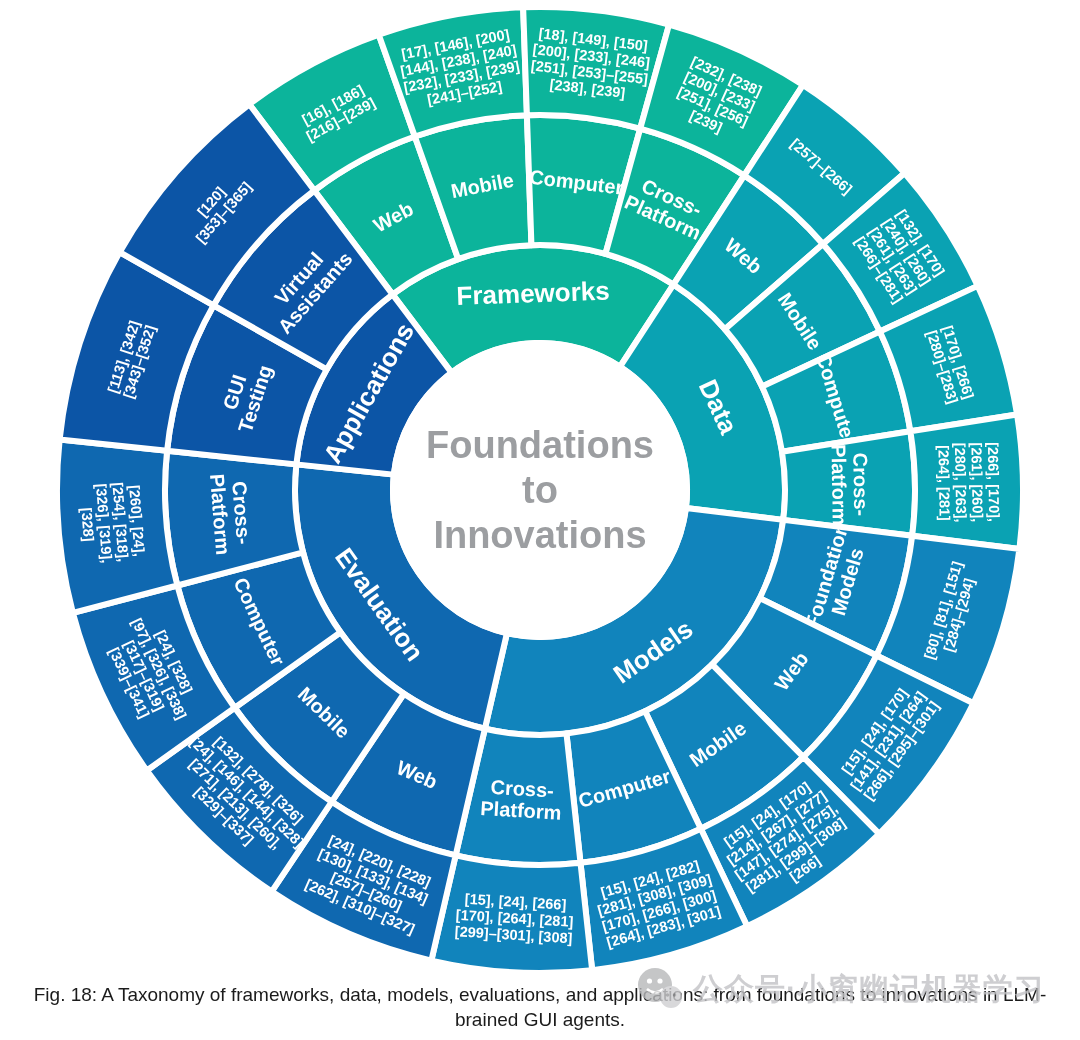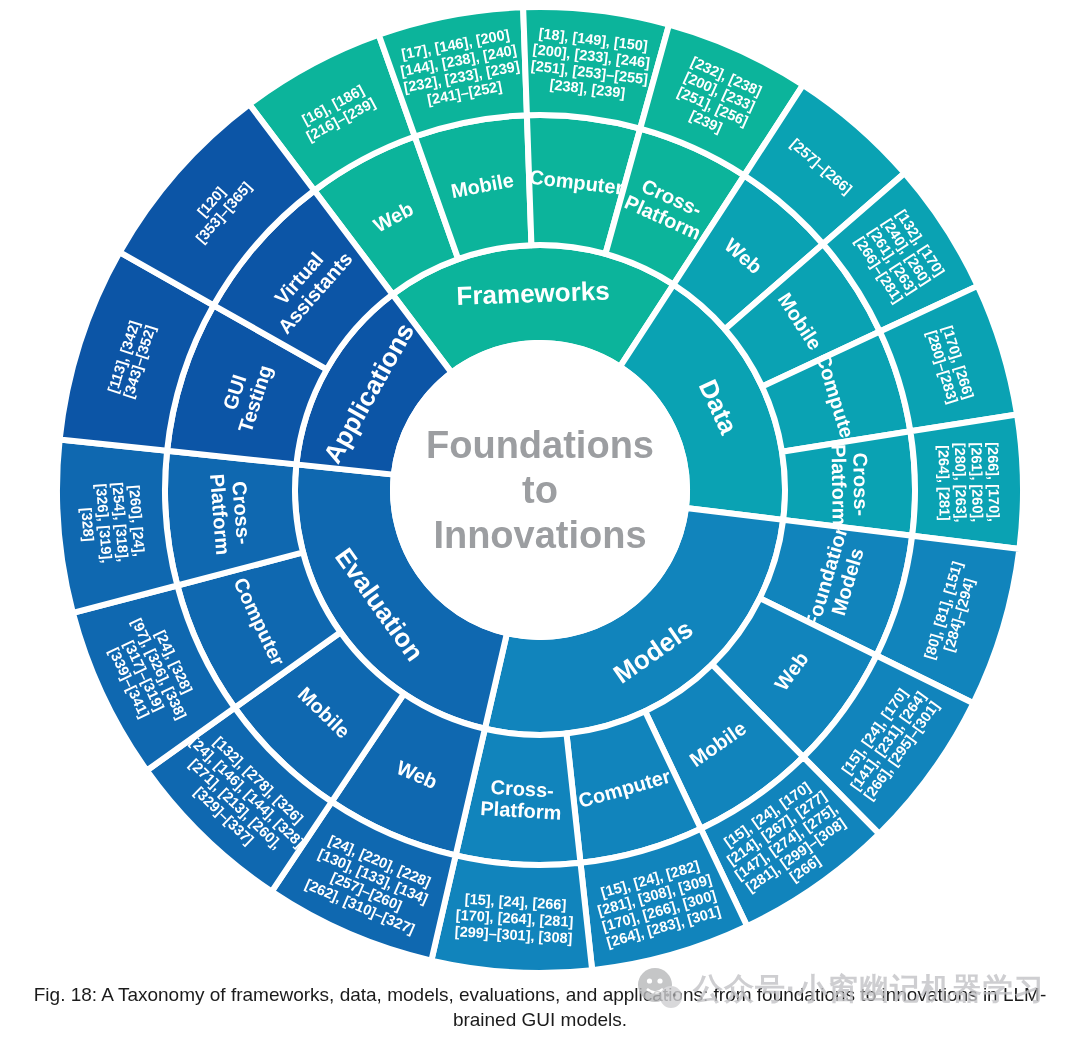--- a/index.html
+++ b/index.html
@@ -105,21 +105,21 @@
       <path d="M119.61819886102842,252.1594204700255 A483,483 0 0 1 249.32334381756067,104.25904864715756 L314.3193663179819,190.51168373226517 A375,375 0 0 0 213.6166140225376,305.3411649611999 Z" fill="#0c55a6" stroke="#ffffff" stroke-width="6" stroke-linejoin="round"></path>
       <text transform="translate(306.9,285.6) rotate(311.3)" fill="#ffffff" font-size="20" font-weight="bold" text-anchor="middle"><tspan x="0" y="-3.8">Virtual</tspan><tspan x="0" y="17.8">Assistants</tspan></text>
       <text transform="translate(217.5,207.1) rotate(311.3)" fill="#ffffff" font-size="14.5" font-weight="bold" text-anchor="middle"><tspan x="0" y="-3.2">[120]</tspan><tspan x="0" y="13.3">[353]–[365]</tspan></text>
       <text transform="translate(368.5,393.0) rotate(299.5)" fill="#ffffff" font-size="26" font-weight="bold" text-anchor="middle"><tspan x="0" y="9.1">Applications</tspan></text>
       <circle cx="540" cy="490" r="150" fill="#ffffff"></circle>
       <text transform="translate(540,490)" fill="#9c9ea1" font-size="38" font-weight="bold" text-anchor="middle"><tspan x="0" y="-32.0">Foundations</tspan><tspan x="0" y="13.0">to</tspan><tspan x="0" y="58.0">Innovations</tspan></text>
     </svg>
 
   <div class="caption">
     <span>Fig. 18: A Taxonomy of frameworks, data, models, evaluations, and applications: from foundations to innovations in LLM-</span><br>
-    <span>brained GUI models.</span>
+    <span>brained GUI agents.</span>
   </div>
 
   <div class="watermark">
     <svg width="52" height="52" viewBox="0 0 52 52">
       <circle cx="22" cy="22" r="17" fill="#b7b8ba"></circle>
       <circle cx="16.5" cy="18" r="2.6" fill="#ffffff"></circle>
       <circle cx="27" cy="18" r="2.6" fill="#ffffff"></circle>
       <path d="M14 26 q8 7 16 0" stroke="#ffffff" stroke-width="2.4" fill="none"></path>
       <circle cx="38" cy="34" r="11" fill="#cfcfd2"></circle>
       <circle cx="34.5" cy="32" r="1.8" fill="#9a9a9d"></circle>

